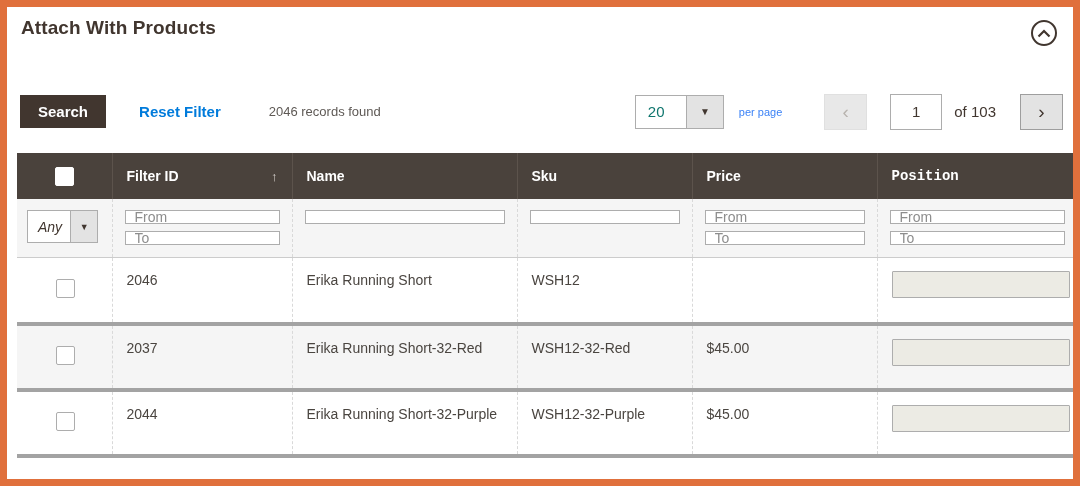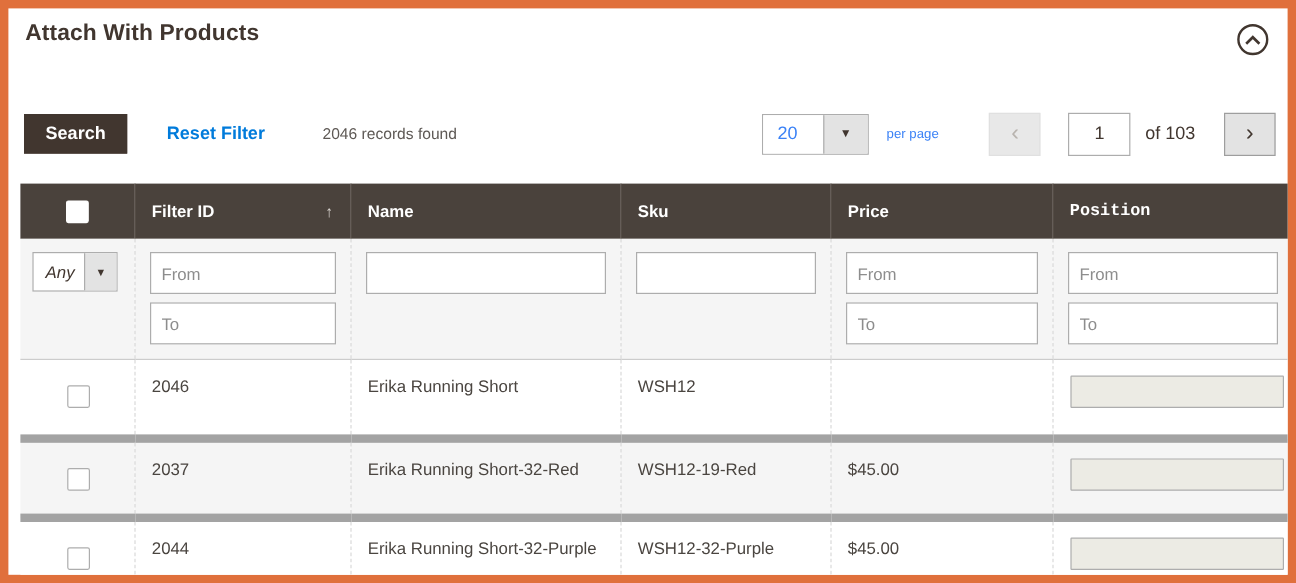--- a/index.html
+++ b/index.html
@@ -44,21 +44,21 @@
     color: #007bdb; font-size: 15px; font-weight: 600; text-decoration: none;
     margin-left: 33px; cursor: pointer;
   }
   .records-found { font-size: 13px; color: #5e5955; margin-left: 48px; }
   .toolbar-spacer { flex: 1; }
 
   .pagesize-select {
     display: flex; align-items: stretch; height: 34px;
     border: 1px solid #adadad; background: #fff; cursor: pointer;
   }
-  .pagesize-value { width: 50px; display: flex; align-items: center; padding-left: 12px; font-size: 15px; color: #3b82f6; background:#fff; }
+  .pagesize-value { width: 50px; display: flex; align-items: center; padding-left: 12px; font-size: 15px; color: #0f766e; background:#fff; }
   .pagesize-arrow {
     width: 37px; background: #e3e3e3; border-left: 1px solid #adadad;
     display: flex; align-items: center; justify-content: center;
     font-size: 10px; color: #41362f;
   }
   .per-page-label { font-size: 11px; color: #3b82f6; margin: 0 0 0 15px; text-align: right; }
 
   .pager { display: flex; align-items: center; margin-left: 42px; }
   .pager-btn {
     width: 43px; height: 36px; display: flex; align-items: center; justify-content: center;
@@ -98,40 +98,40 @@
     border-radius: 2px; cursor: pointer; display: inline-block; vertical-align: middle;
   }
   .head-row input.cbx { border: 1px solid #fff; }
 
   .grid tr.filter-row td {
     background: #f5f5f5; vertical-align: top; padding: 11px 12px 12px 12px;
     border-right: 1px dashed #d9d9d9; border-bottom: 1px solid #cccccc;
   }
   .grid tr.filter-row td:last-child { border-right: none; }
   .filter-input {
-    width: 100%; height: 35px; border: 1px solid #adadad; background: #fff;
+    width: 100%; height: 14px; border: 1px solid #adadad; background: #fff;
     font-size: 14px; color: #41362f; padding: 0 9px; font-family: inherit;
     display: block;
   }
   .filter-input::placeholder { color: #8d8d8d; opacity: 1; }
   .filter-input + .filter-input { margin-top: 7px; }
   .any-select {
     display: inline-flex; align-items: stretch; height: 33px;
     border: 1px solid #adadad; background: #fff; cursor: pointer; margin-left: 0;
   }
   .any-value { display: flex; align-items: center; padding: 0 8px 0 10px; font-size: 14px; color: #41362f; font-style: italic; }
   .any-arrow {
     width: 27px; background: #e3e3e3; border-left: 1px solid #adadad;
     display: flex; align-items: center; justify-content: center; font-size: 9px; color: #41362f;
   }
   .sel-filter-td { padding: 11px 8px 12px 10px !important; }
 
   .grid tbody td {
     background: #fff; vertical-align: top; padding: 13px 12px 12px 14px;
-    border-right: 1px dashed #d9d9d9; border-bottom: 7px solid #a3a3a3;
+    border-right: 1px dashed #d9d9d9; border-bottom: 4px solid #a3a3a3;
     height: 66px; color: #4a4540; line-height: 1.3;
   }
   .grid tbody td:last-child { border-right: none; }
   .grid tbody tr.alt td { background: #f5f5f5; }
   .grid tbody td.sel-td { text-align: center; padding-top: 20px; }
   .pos-input {
     width: 178px; height: 27px; background: #ecebe4; border: 1px solid #adadad;
     border-radius: 1px; font-family: inherit;
   }
   .price-cell, .pos-cell { padding-left: 12px; }
@@ -233,21 +233,21 @@
           <td>2046</td>
           <td>Erika Running Short</td>
           <td>WSH12</td>
           <td class="price-cell"></td>
           <td class="pos-cell"><input class="pos-input" disabled="" style=""></td>
         </tr>
         <tr class="alt">
           <td class="sel-td"><input type="checkbox" class="cbx" style=""></td>
           <td>2037</td>
           <td>Erika Running Short-32-Red</td>
-          <td>WSH12-19-Red</td>
+          <td>WSH12-32-Red</td>
           <td class="price-cell">$45.00</td>
           <td class="pos-cell"><input class="pos-input" disabled="" style=""></td>
         </tr>
         <tr>
           <td class="sel-td"><input type="checkbox" class="cbx" style=""></td>
           <td>2044</td>
           <td>Erika Running Short-32-Purple</td>
           <td>WSH12-32-Purple</td>
           <td class="price-cell">$45.00</td>
           <td class="pos-cell"><input class="pos-input" disabled="" style=""></td>

